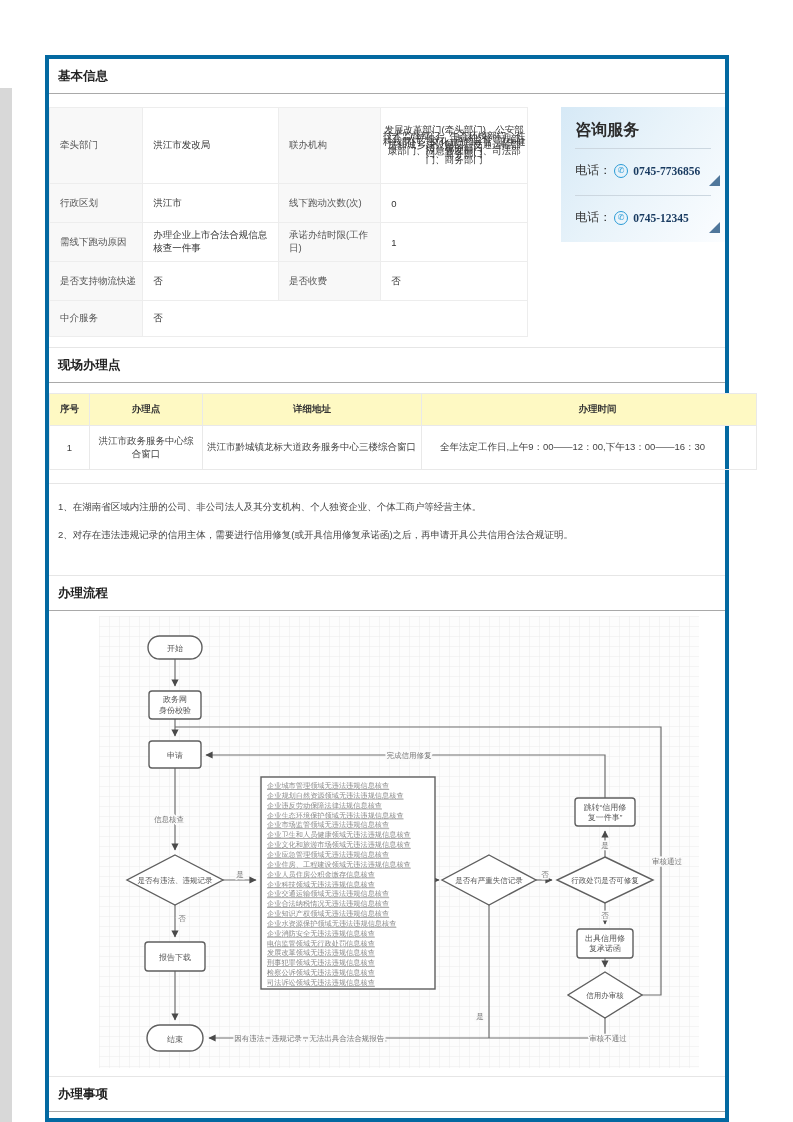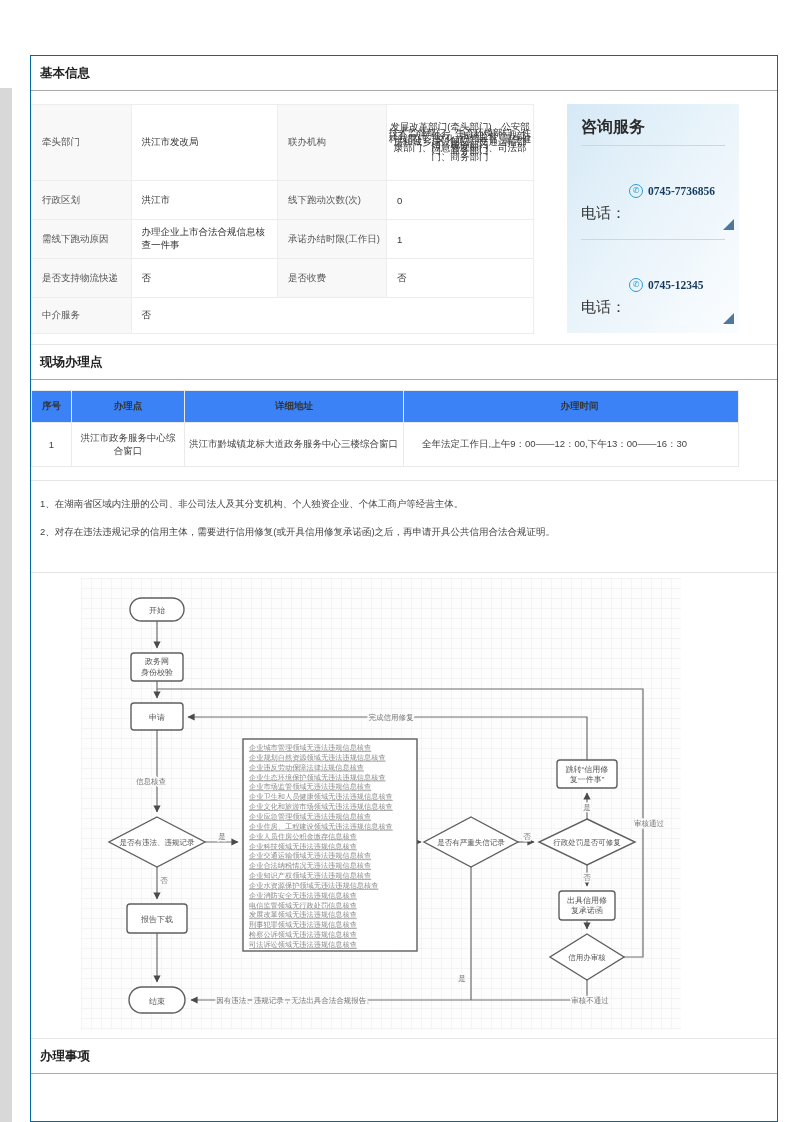--- a/index.html
+++ b/index.html
@@ -1,20 +1,20 @@
 <!DOCTYPE html>
 <html><head>
 <meta charset="utf-8">
 <style>
   html,body{margin:0;padding:0;}
   body{width:793px;height:1122px;background:#fff;overflow:hidden;position:relative;
        font-family:"Liberation Sans","DejaVu Sans",sans-serif;color:#333;}
   .left-strip{position:absolute;left:0;top:88px;width:12px;height:1034px;background:#d8d8d8;}
-  .panel{position:absolute;left:30px;top:55px;width:748px;height:1067px;background:#fff;
-         border:1px solid #0369a1;box-sizing:border-box;}
+  .panel{position:absolute;left:45px;top:55px;width:684px;height:1067px;background:#fff;
+         border:4px solid #0369a1;box-sizing:border-box;}
   .section{border-top:1px solid #e6e6e6;}
   .section:first-child{border-top:none;}
   .section-title{font-size:12.5px;font-weight:bold;color:#222;padding:9px 10px 8px 9px;
                  border-bottom:1px solid #a9a9a9;}
   
   .bi-content{display:flex;padding:13px 0 10px 0;}
   table{border-collapse:collapse;}
   .bi-table{width:503px;font-size:9.5px;}
   .bi-table td{border:1px solid #ededed;padding:2px 6px 2px 10px;vertical-align:middle;color:#333;}
   .bi-table td.lbl{background:#f8f8f8;color:#555;}
@@ -26,29 +26,29 @@
                     font-size:9.5px;color:#333;}
   .overlap-box span:nth-child(1){top:0;}
   .overlap-box span:nth-child(2){top:6px;}
   .overlap-box span:nth-child(3){top:12px;}
   
   .sidebar{width:172px;margin-left:33px;align-self:flex-start;
            background:linear-gradient(125deg,#d6e9f6 0%,#e8f3fa 45%,#fbfdff 100%);}
   .sb-title{font-size:16px;font-weight:bold;color:#2b2b2b;padding:13px 14px 7px 14px;}
   .sb-div{height:1px;background:#ccd7e0;margin:0 14px;}
   .sb-phone{position:relative;display:flex;align-items:center;padding:13px 14px 16px 14px;}
-  .sb-phone .plabel{font-size:15px;color:#333;margin-top:45px;}
+  .sb-phone .plabel{font-size:12px;color:#333;}
   .phone-icon{display:inline-block;width:12px;height:12px;border:1px solid #2a9bd6;border-radius:50%;
               color:#2a9bd6;font-size:8px;line-height:12px;text-align:center;margin:0 5px 0 3px;}
   .pnum{font-family:Liberation Serif, serif;font-weight:bold;font-size:11.5px;color:#17395f;}
   .fold{position:absolute;right:5px;bottom:9px;width:0;height:0;
         border-left:11px solid transparent;border-bottom:11px solid #50779b;}
   
   .dt{width:708px;font-size:9.5px;margin:10px 0 13px 0;}
-  .dt th{background:#3b82f6;border:1px solid #e9e9e9;font-weight:bold;color:#333;height:29px;text-align:center;}
+  .dt th{background:#fef9c3;border:1px solid #e9e9e9;font-weight:bold;color:#333;height:29px;text-align:center;}
   .dt td{border:1px solid #e9e9e9;color:#444;}
   .onsite td{height:41px;}
   .onsite .c-idx{width:37px;text-align:center;}
   .onsite .c-point{width:100px;text-align:center;padding:0 6px;}
   .onsite .c-addr{width:210px;padding:0 4px;}
   .onsite .c-time{padding-left:18px;}
   
   .notice{padding:17px 10px 18px 9px;font-size:9.5px;color:#444;}
   .notice p{margin:0 0 15px 0;}
   
@@ -151,20 +151,21 @@
   </div>
 
   <div class="section">
     <div class="notice">
       <p>1、在湖南省区域内注册的公司、非公司法人及其分支机构、个人独资企业、个体工商户等经营主体。</p>
       <p>2、对存在违法违规记录的信用主体，需要进行信用修复(或开具信用修复承诺函)之后，再申请开具公共信用合法合规证明。</p>
     </div>
   </div>
 
   <div class="section">
+    <div class="section-title">办理流程</div>
     <div class="flow-wrap">
       <svg width="600" height="452" style="margin-left:50px;display:block;">
         <defs>
           <pattern id="grid" width="10" height="10" patternUnits="userSpaceOnUse">
             <path d="M10 0H0V10" fill="none" stroke="#ececec" stroke-width="1"></path>
           </pattern>
           <marker id="ah" markerWidth="8" markerHeight="8" refX="5.5" refY="3" orient="auto">
             <path d="M0,0 L6,3 L0,6 Z" fill="#4a4a4a"></path>
           </marker>
         </defs>

